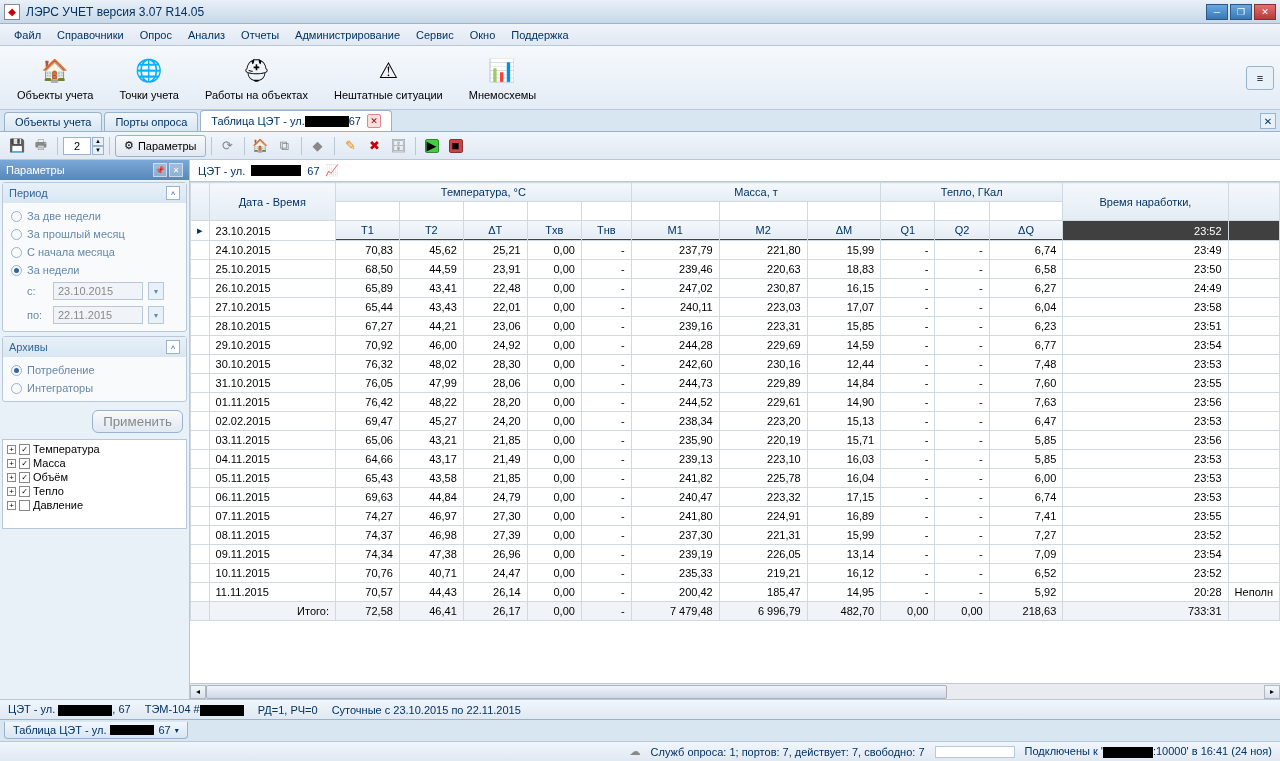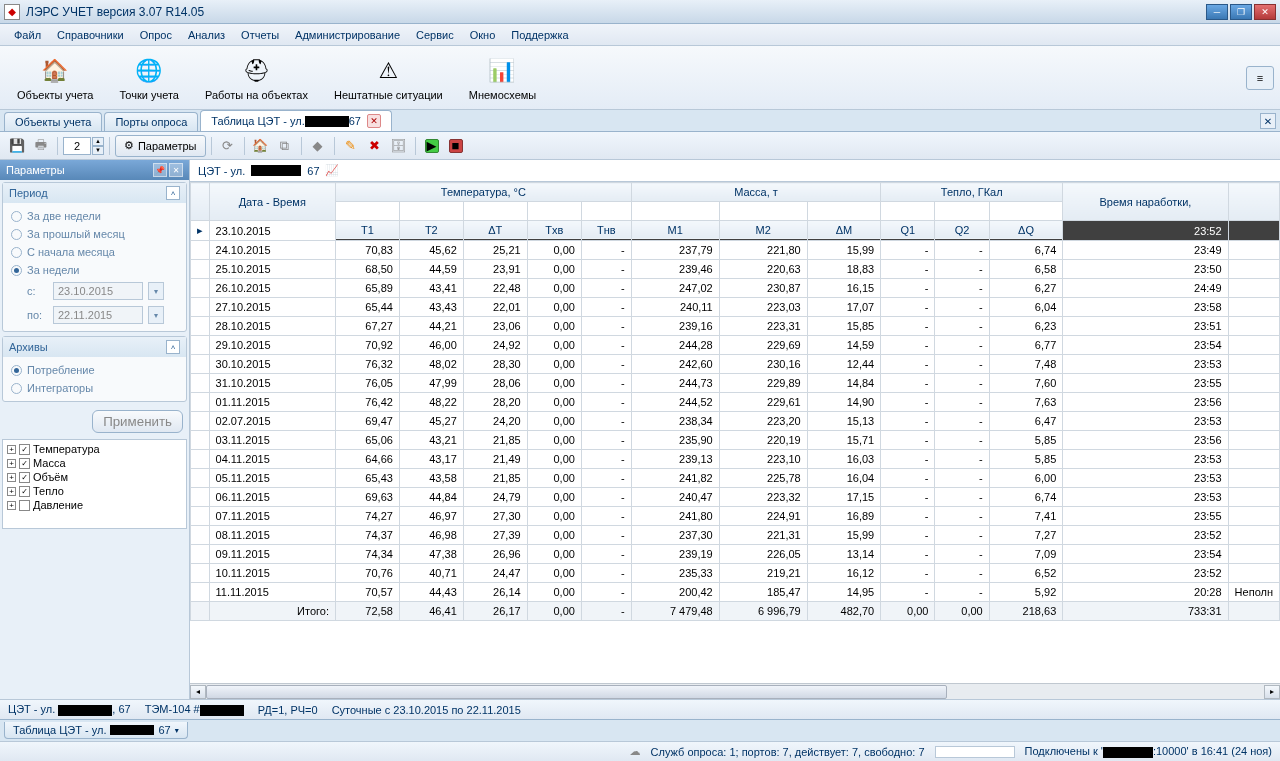--- a/index.html
+++ b/index.html
@@ -492,21 +492,21 @@
               <td>229,61</td>
               <td>14,90</td>
               <td>-</td>
               <td>-</td>
               <td>7,63</td>
               <td>23:56</td>
               <td style="text-align:left"></td>
             </tr>
             <tr>
               <td></td>
-              <td>02.07.2015</td>
+              <td>02.02.2015</td>
               <td>69,47</td>
               <td>45,27</td>
               <td>24,20</td>
               <td>0,00</td>
               <td>-</td>
               <td>238,34</td>
               <td>223,20</td>
               <td>15,13</td>
               <td>-</td>
               <td>-</td>

